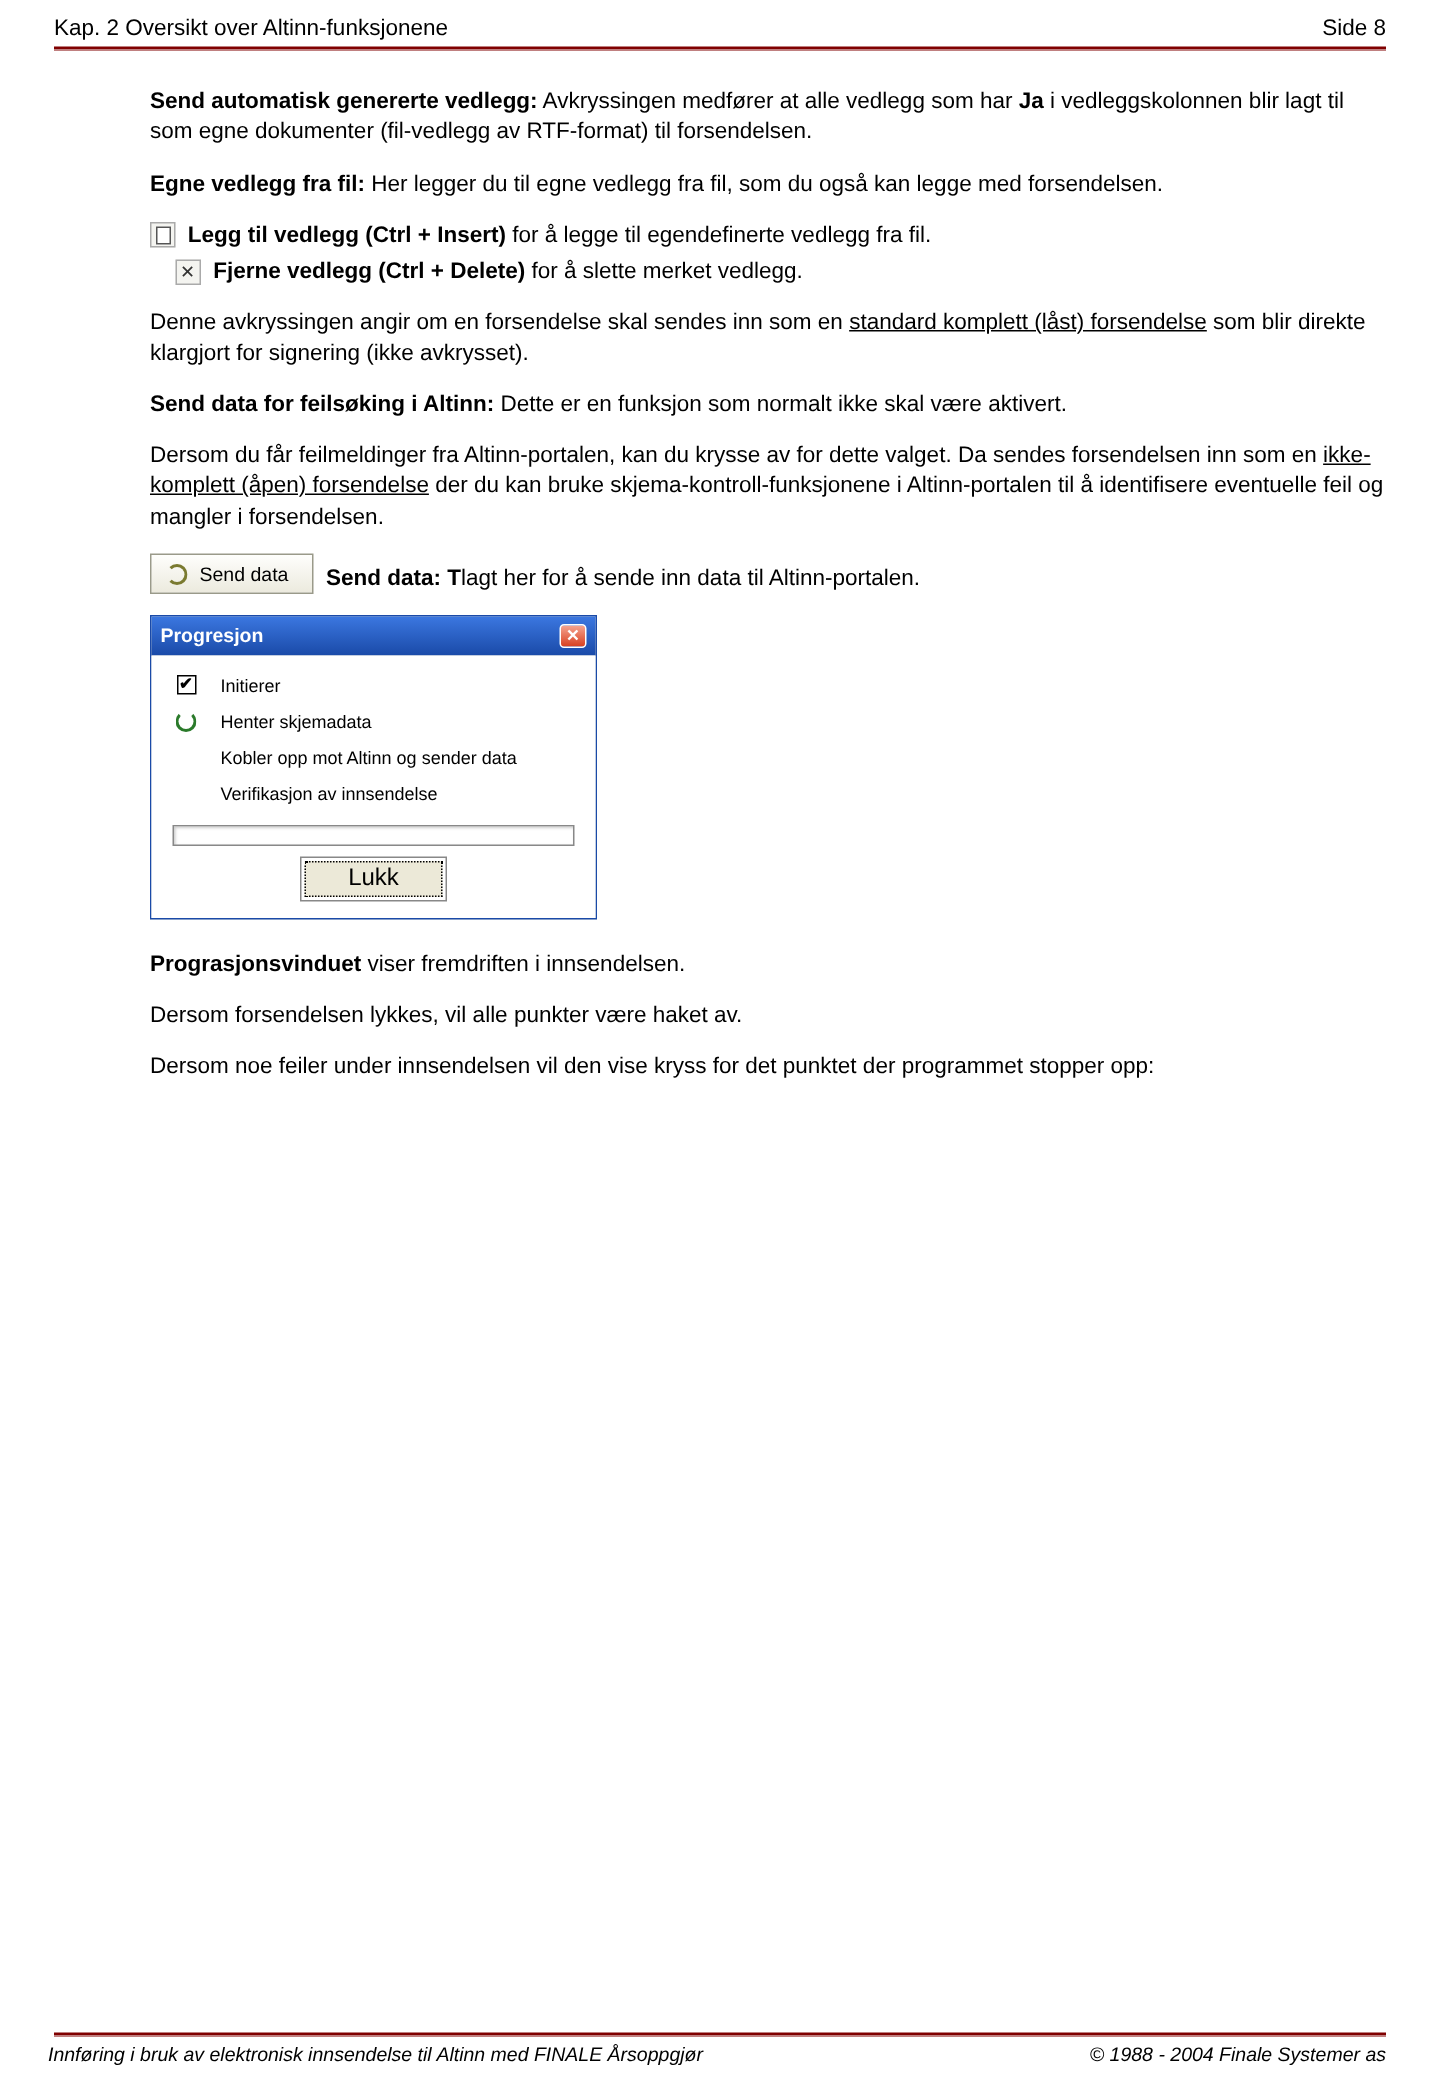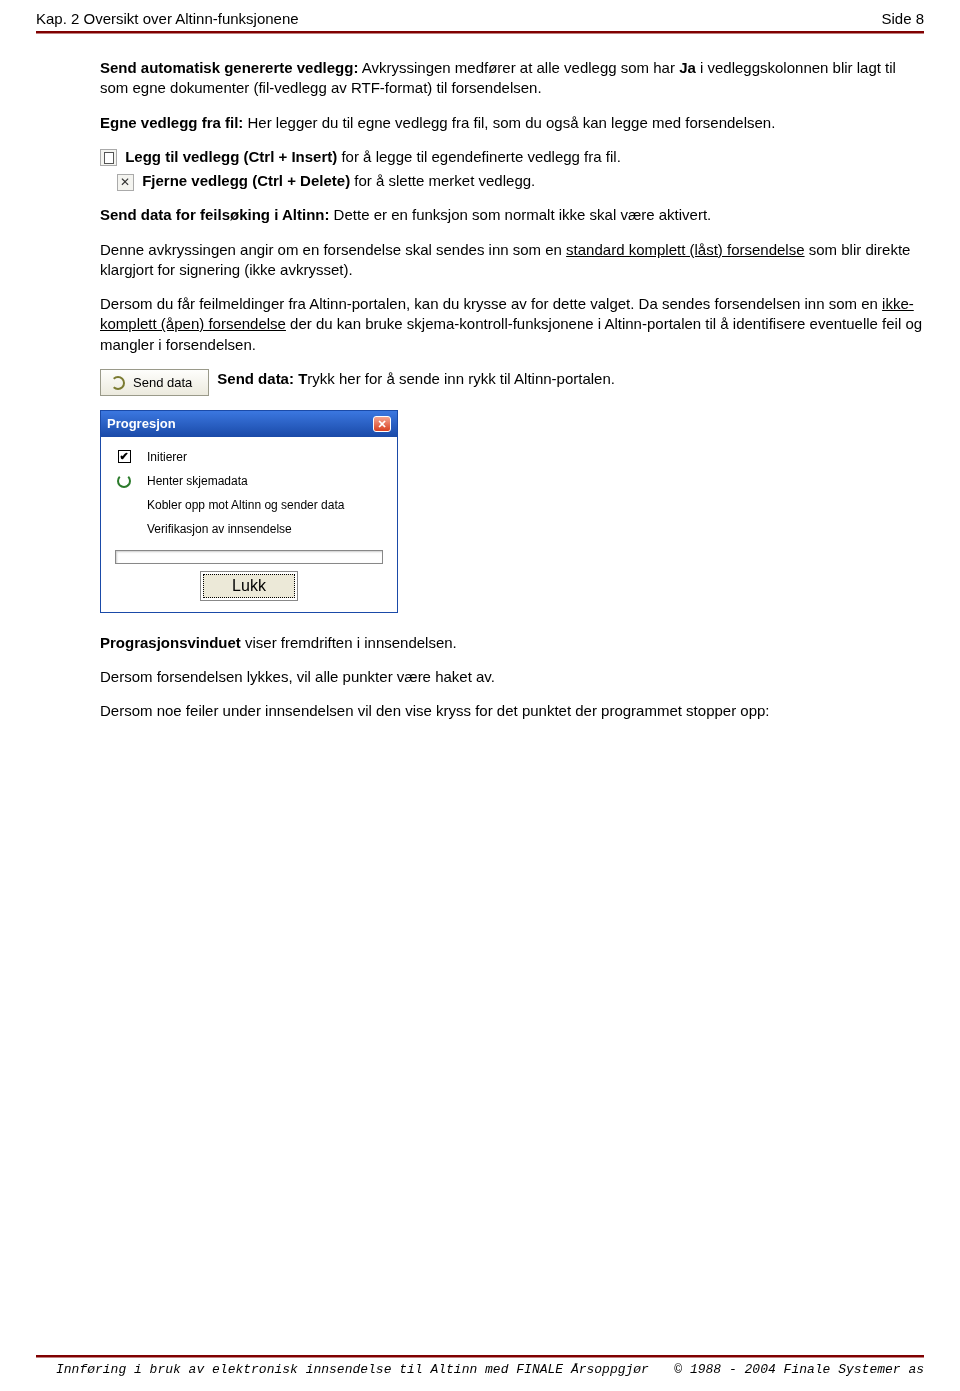--- a/index.html
+++ b/index.html
@@ -154,24 +154,23 @@
   }
   .footer-hr {
     margin: 0 36px;
     border-top: 2px solid #800000;
     border-bottom: 1px solid #c08080;
     height: 3px;
   }
   .footer-row {
     display: flex;
     justify-content: space-between;
-    padding: 4px 36px 14px 56px;
+    padding: 4px 36px 14px 32px;
     font-size: 13px;
     font-style: italic;
-    font-family: Liberation Mono, monospace;
   }
   .footer-container {
     position: absolute;
     bottom: 0;
     width: 100%;
   }
 </style>
 </head>
 <body>
 
@@ -193,37 +192,37 @@
 
   <p>
     <span class="inline-icon new-doc"></span><b> Legg til vedlegg (Ctrl + Insert)</b><span> for å legge til egendefinerte vedlegg fra fil.</span>
   </p>
 
   <p style="margin-top:-10px;margin-left:17px;">
     <span class="inline-icon delete-x"></span><b> Fjerne vedlegg (Ctrl + Delete)</b><span> for å slette merket vedlegg.</span>
   </p>
 
   <p>
+    <span>Denne avkryssingen angir om en forsendelse skal sendes inn som en </span><span class="underline">standard komplett (låst) forsendelse</span><span> som blir direkte klargjort for signering (ikke avkrysset).</span>
+  </p>
+
+  <p>
     <b>Send data for feilsøking i Altinn:</b><span> Dette er en funksjon som normalt ikke skal være aktivert.</span>
   </p>
 
   <p>
-    <span>Denne avkryssingen angir om en forsendelse skal sendes inn som en </span><span class="underline">standard komplett (låst) forsendelse</span><span> som blir direkte klargjort for signering (ikke avkrysset).</span>
-  </p>
-
-  <p>
     <span>Dersom du får feilmeldinger fra Altinn-portalen, kan du krysse av for dette valget. Da sendes forsendelsen inn som en </span><span class="underline">ikke-komplett (åpen) forsendelse</span><span> der du kan bruke skjema-kontroll-funksjonene i Altinn-portalen til å identifisere eventuelle feil og mangler i forsendelsen.</span>
   </p>
 
-  <p style="display:flex;align-items:flex-start;">
+  <p style="display:flex;align-items:flex-end;">
     <span class="send-data-btn">
       <span class="refresh-icon"></span>
       <span>Send data</span>
     </span>
-    <span><b>Send data: T</b><span>rykk her for å sende inn rykk til Altinn-portalen.</span></span>
+    <span><b>Send data: T</b><span>lagt her for å sende inn data til Altinn-portalen.</span></span>
   </p>
 
   <div class="progresjon-window">
     <div class="progresjon-title">
       <span>Progresjon</span>
       <span class="close-btn-win">✕</span>
     </div>
     <div class="progresjon-body">
       <ul class="prog-list">
         <li>

